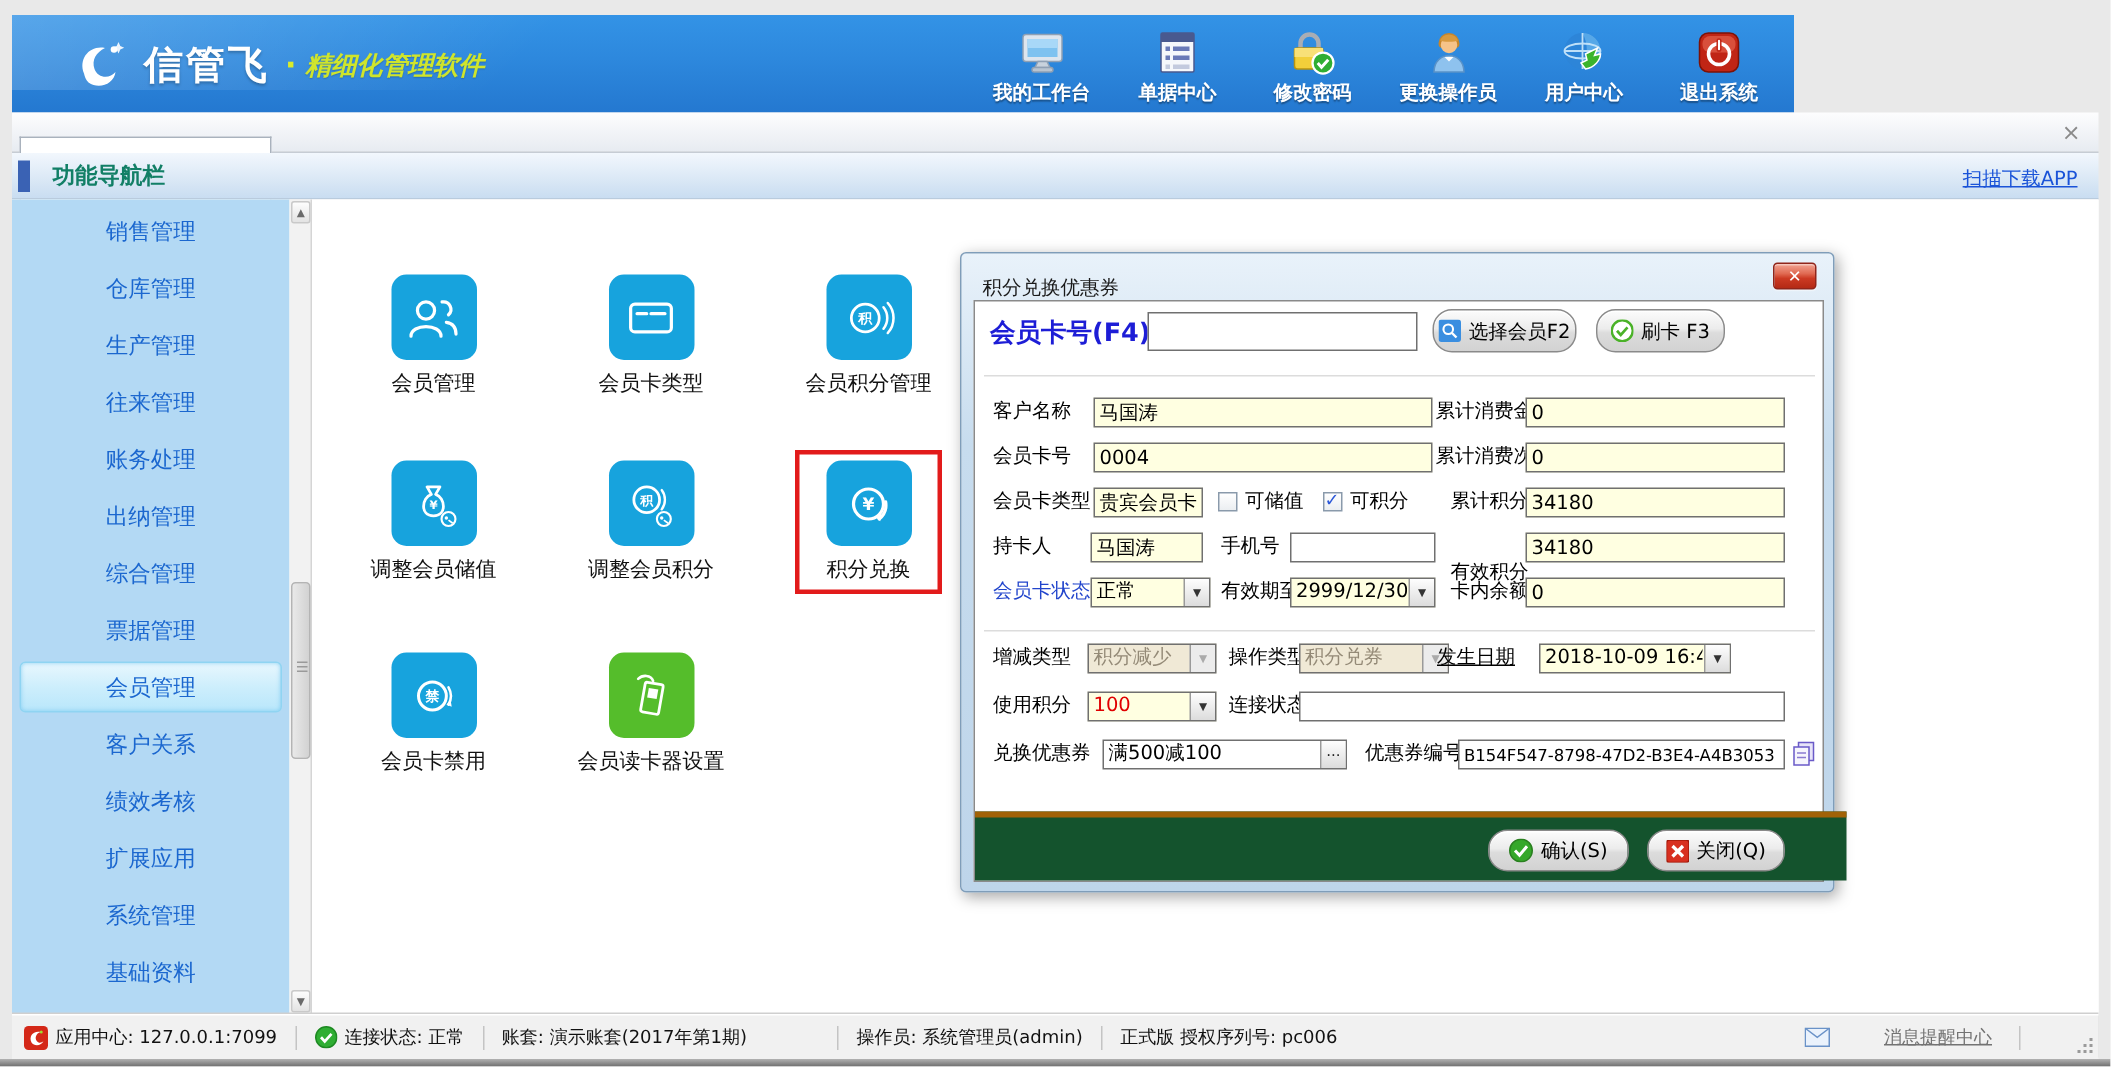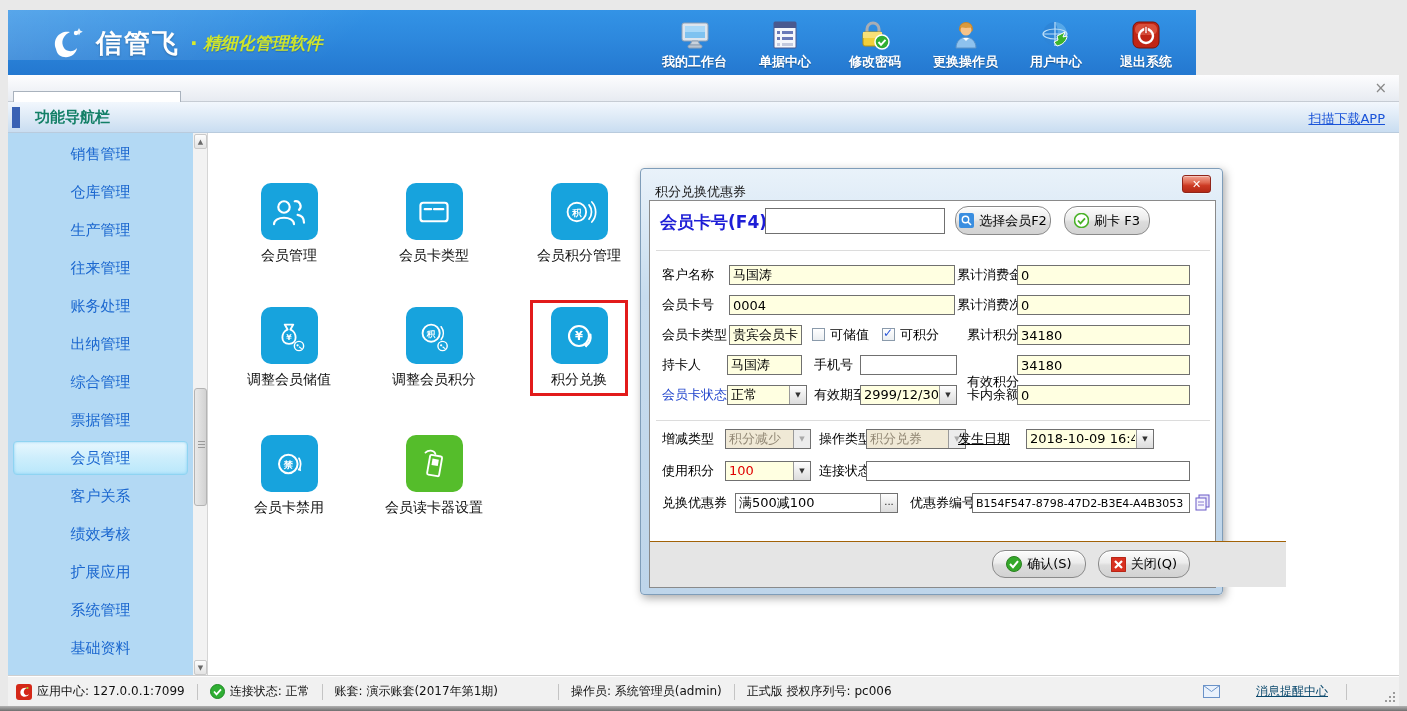--- a/index.html
+++ b/index.html
@@ -89,32 +89,32 @@
     cursor:pointer; }
   .chk.checked::after { content:"✓"; position:absolute; left:0px; top:-3px; font-size:12px; font-weight:bold; color:#2b57d8; }
 
   .divline { position:absolute; left:6px; width:554px; height:1px; background:#dcdcdc; }
 
   .btn { position:absolute; border:1px solid #8a8a8a; border-radius:13px;
     background:linear-gradient(180deg,#fcfcfc 0%,#ececec 45%,#dcdcdc 55%,#d2d2d2 100%);
     display:flex; align-items:center; justify-content:center; gap:5px; font-size:13px; color:#000; cursor:pointer;
     box-shadow:inset 0 1px 0 #fff; }
 
-  .dlg-footer { position:absolute; left:0; top:340px; width:636px; height:46px; background:#e5e5e5; border-top:1px solid #a16207; }
+  .dlg-footer { position:absolute; left:0; top:340px; width:581px; height:46px; background:#14532d; border-top:4px solid #a16207; }
 
   .browse-btn { position:absolute; right:0px; top:0px; width:17px; height:18px; border-left:1px solid #9a9a9a;
     background:linear-gradient(180deg,#fefefe,#dcdcdc); font-size:10px; line-height:16px; text-align:center; cursor:pointer; color:#222; }
 
   
   .statusbar { position:absolute; left:8px; top:676px; width:1391px; height:30px; background:#f1f1f1;
     border-top:1px solid #ffffff; box-shadow:0 -1px 0 #cfcfcf; display:flex; align-items:center; font-size:12px; color:#111; }
   .sb-item { display:flex; align-items:center; gap:5px; white-space:nowrap; }
   .sb-sep { width:1px; height:16px; background:#c4c4c4; margin:0 12px; }
   .sb-right { margin-left:auto; display:flex; align-items:center; gap:6px; }
-  .sb-link { text-decoration:underline; cursor:pointer; color:#0c4a6e;margin-left:30px; }
+  .sb-link { text-decoration:underline; cursor:pointer; color:#737373;margin-left:30px; }
   .grip { width:12px; height:12px; margin:8px 4px 0 18px; position:relative; }
   .grip i { position:absolute; width:2px; height:2px; background:#9a9a9a; }
   .bottom-edge { position:absolute; left:0; top:706px; width:1407px; height:5px; background:linear-gradient(180deg,#b2b2b2,#6f6f6f); }
 
   svg { display:block; }
 </style>
 </head>
 <body>
 
 <div id="app">

